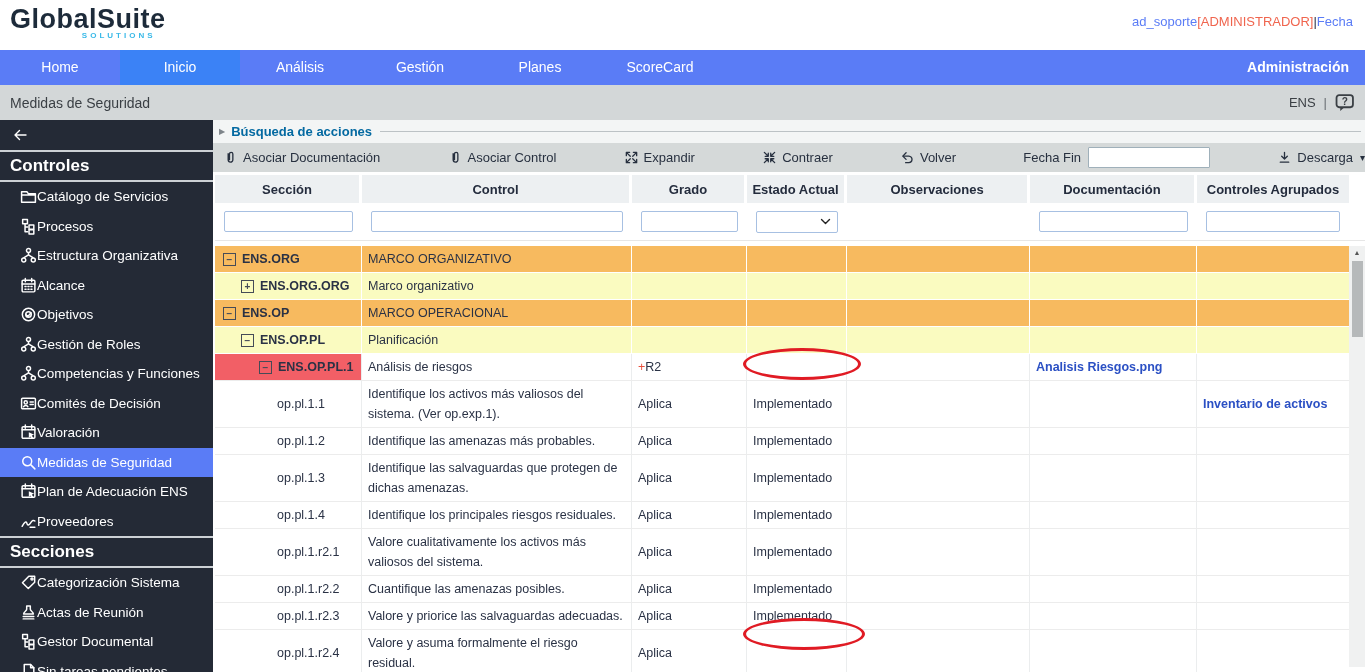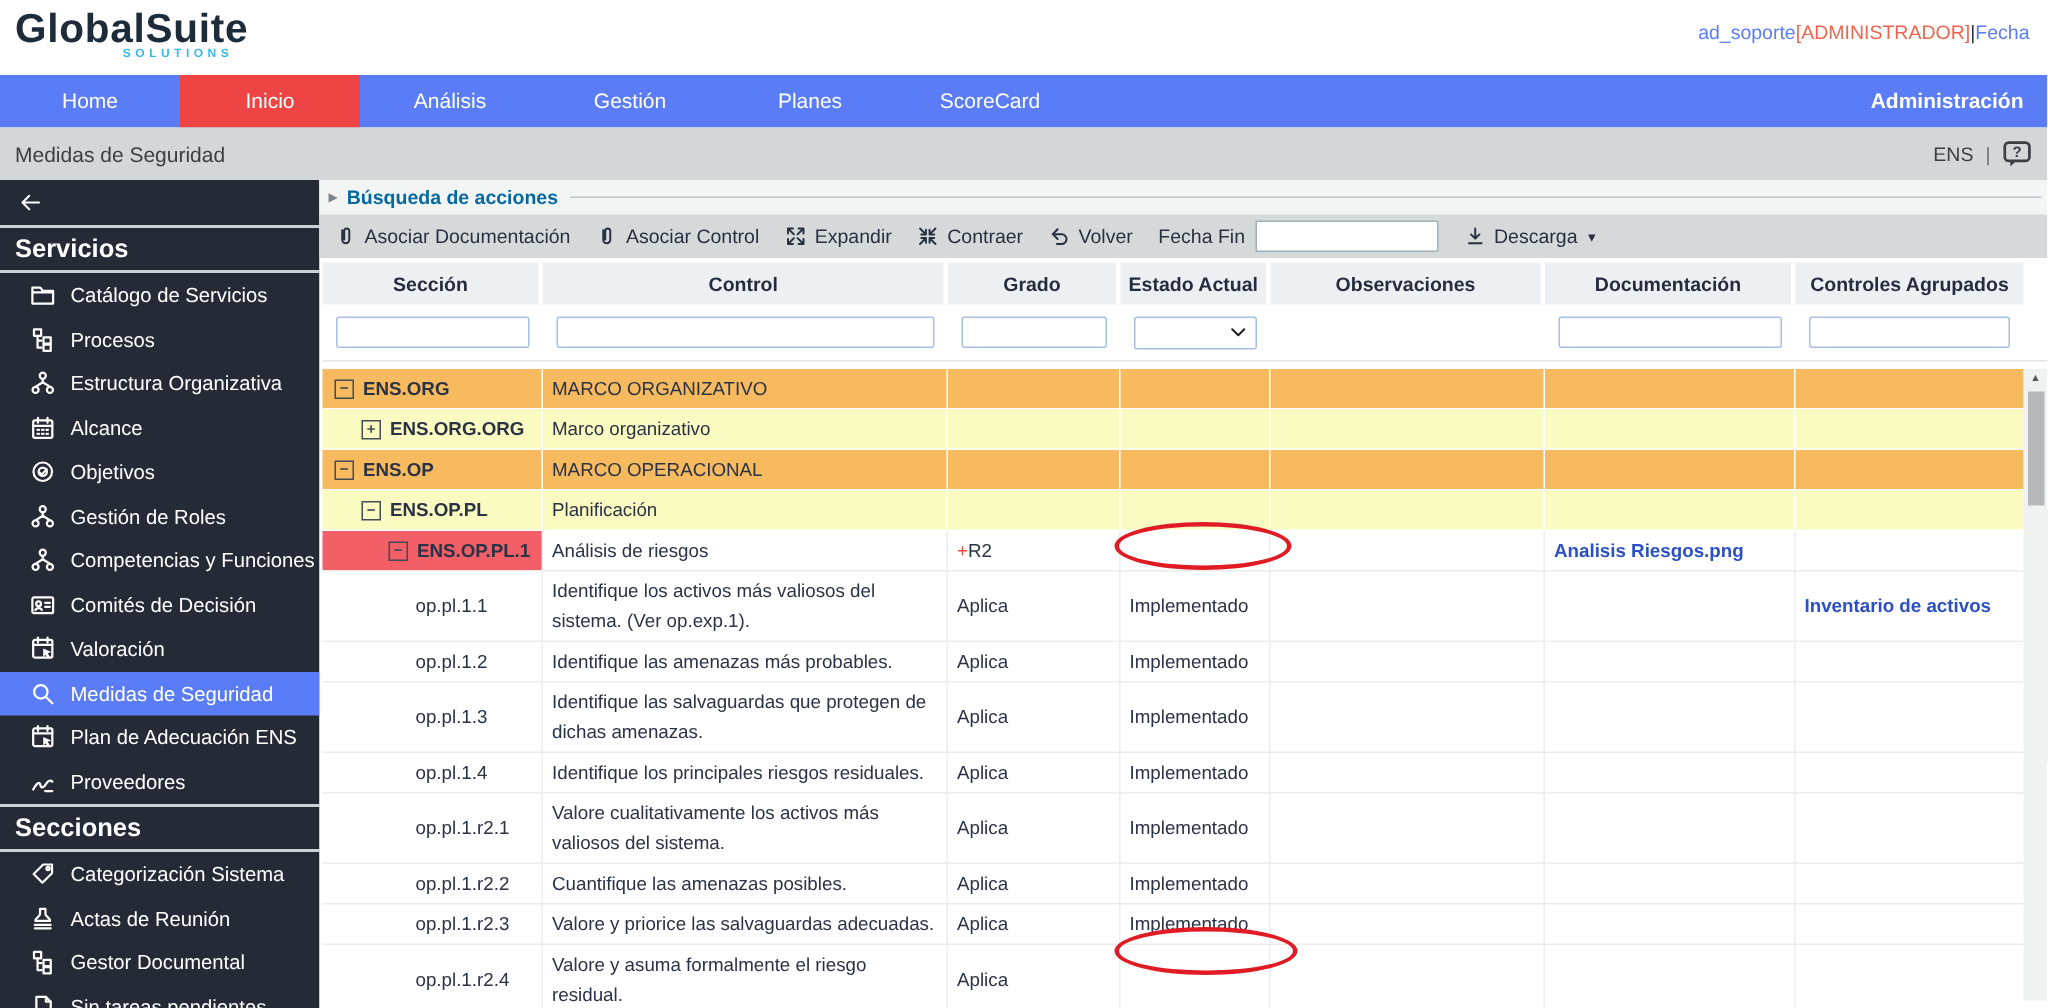--- a/index.html
+++ b/index.html
@@ -12,47 +12,47 @@
   .logo-sub{font-size:8px;font-weight:bold;letter-spacing:3px;color:#39b9e8;text-align:right;padding-right:10px;margin-top:-3px;}
   .user-info{margin:14px 12px 0 0;font-size:13px;display:flex;gap:0;align-items:center;}
   .u-name{color:#5a7cf6;}
   .u-bracket,.u-role{color:#f0654e;}
   .u-sep{color:#2a3245;}
   .u-logout{color:#5a7cf6;cursor:pointer;}
 
   
   .navbar{position:absolute;left:0;top:50px;width:1365px;height:35px;background:#5a7cf6;display:flex;align-items:flex-end;color:#fff;font-size:14px;}
   .nav-item{width:120px;height:35px;line-height:35px;text-align:center;cursor:pointer;font-weight:500;}
-  .nav-item.active{background:#ef4444;}
+  .nav-item.active{background:#3b82f6;}
   .nav-right{margin-left:auto;width:auto;padding:0 16px;font-weight:bold;}
 
   
   .breadcrumb-bar{position:absolute;left:0;top:85px;width:1365px;height:35px;background:#d3d7d8;display:flex;align-items:center;padding:0 10px;box-sizing:border-box;font-size:14px;color:#3a3f44;}
   .bc-right{margin-left:auto;display:flex;align-items:center;gap:8px;font-size:13px;}
   .bc-sep{color:#6a6f73;}
   .help{width:20px;height:18px;cursor:pointer;display:block;}
 
   
   .sidebar{position:absolute;left:0;top:120px;width:213px;height:552px;background:#242a36;color:#fff;}
   .back-row{height:30px;display:flex;align-items:center;padding-left:10px;border-bottom:2px solid #ccd1d5;cursor:pointer;}
   .back-row .ic{width:20px;height:16px;color:#fff;}
   .sb-heading{height:28px;line-height:28px;font-size:17px;font-weight:bold;padding-left:10px;border-bottom:2px solid #ccd1d5;}
   .sb-section + .sb-section .sb-heading{border-top:2px solid #ccd1d5;}
-  .sb-item{height:29.5px;display:flex;align-items:center;gap:10px;padding-left:20px;font-size:13.5px;font-weight:500;cursor:pointer;}
+  .sb-item{height:29.5px;display:flex;align-items:center;padding-left:20px;font-size:13.5px;font-weight:500;cursor:pointer;}
   .sb-item.active{background:#5a7cf6;}
   .sb-item .ic{width:17px;height:17px;color:#fff;flex:none;}
 
   
   .content{position:absolute;left:213px;top:120px;width:1152px;height:552px;background:#fff;}
   .collapser{height:23px;background:#f3f5f5;display:flex;align-items:center;padding-left:6px;}
   .tri{color:#7d8489;font-size:8px;margin-right:6px;}
   .collapser-label{font-size:13px;font-weight:bold;color:#0369a1;cursor:pointer;}
   .rule{flex:1;height:1px;background:#bcc2c5;margin:0 4px 0 8px;}
 
-  .toolbar{height:29px;background:#d5d9d9;display:flex;align-items:center;padding-left:10px;font-size:13px;color:#27303f;gap:17px;}
+  .toolbar{height:29px;background:#d5d9d9;display:flex;align-items:center;padding-left:10px;font-size:13px;color:#27303f;gap:17px;justify-content:space-between;}
   .tb-btn{display:flex;align-items:center;gap:5px;cursor:pointer;white-space:nowrap;}
   .tb-btn .ic{width:15px;height:15px;color:#27303f;}
   .tb-fecha{display:flex;align-items:center;gap:7px;}
   .tb-fecha input{width:122px;height:21px;border:1px solid #9fb0ba;border-radius:1px;background:#fff;box-sizing:border-box;}
   .tb-caret{font-size:10px;color:#27303f;margin-left:2px;}
 
   .table{padding-left:2px;}
   .thead{display:flex;margin-top:3px;}
   .th{height:28px;background:#edf0f2;display:flex;align-items:center;justify-content:center;font-size:13px;font-weight:bold;color:#242c3d;border-right:3px solid #fff;box-sizing:border-box;cursor:pointer;}
   .tfilters{display:flex;height:37px;background:#fff;align-items:center;border-bottom:1px solid #e6e6e6;}
@@ -148,21 +148,21 @@
   <aside class="sidebar">
     <div class="back-row">
       <span class="ic" id="back-arrow-slot">
           <svg class="ic" viewBox="0 0 16 16">
             <path d="M14 8H3.5M7.5 3.5L3 8l4.5 4.5" stroke-width="2.3"></path>
           </svg>
         </span>
     </div>
     <div id="sidebar-sections">
         <div class="sb-section">
-          <div class="sb-heading">Servicios</div>
+          <div class="sb-heading">Controles</div>
           <div class="sb-item">
             <span class="ic-wrap">
               <svg class="ic" viewBox="0 0 16 16">
                 <path d="M1.5 3.5h5l1.5 2h6.5v8h-13zM1.5 6.5h13"></path>
               </svg>
             </span>
             <span class="sb-label">Catálogo de Servicios</span>
           </div>
           <div class="sb-item">
             <span class="ic-wrap">

